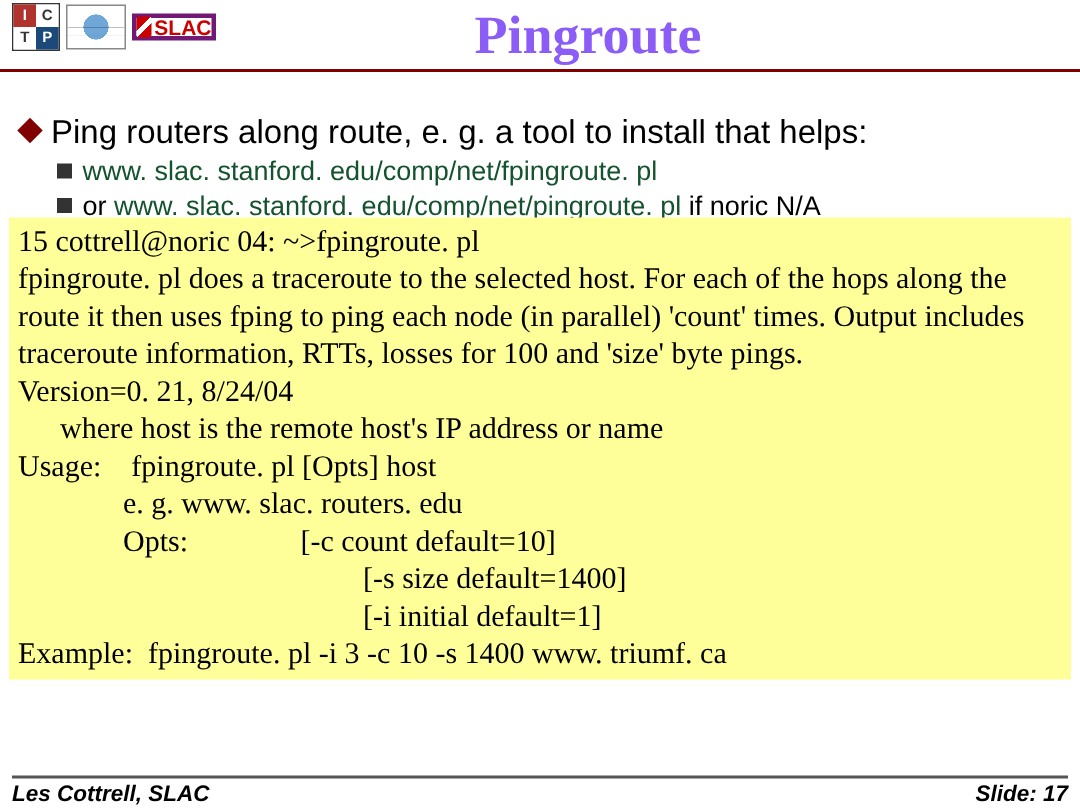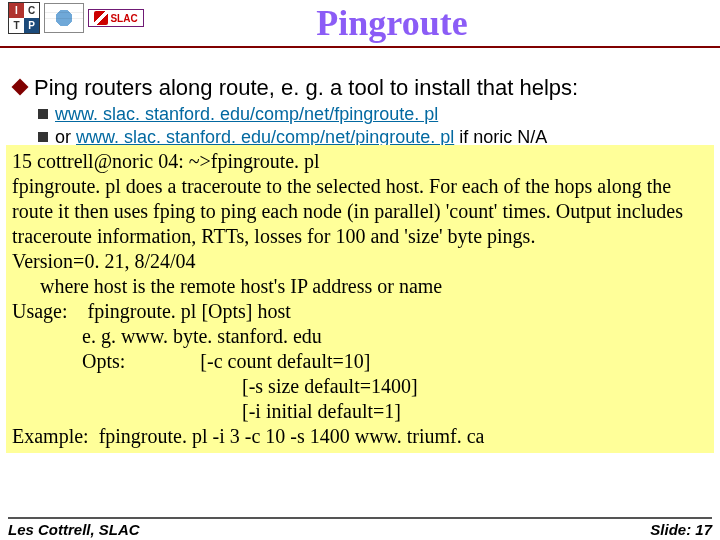--- a/index.html
+++ b/index.html
@@ -56,25 +56,25 @@
     inset: 0;
     background:
       linear-gradient(0deg, transparent 48%, rgba(0,0,0,.3) 49%, transparent 50%),
       linear-gradient(0deg, transparent 28%, rgba(0,0,0,.2) 29%, transparent 30%),
       linear-gradient(0deg, transparent 68%, rgba(0,0,0,.2) 69%, transparent 70%);
   }
   .slac-logo {
     width: 56px;
     height: 18px;
     background: #fff;
-    border: 1px solid #701a75;
+    border: 3px solid #701a75;
     display: flex;
     align-items: center;
     justify-content: center;
-    font-size: 10px;
+    font-size: 14px;
     font-weight: bold;
     color: #c00;
   }
   .slac-logo::before {
     content: "";
     width: 14px;
     height: 14px;
     margin-right: 2px;
     background: linear-gradient(135deg, #c00 40%, #fff 40%, #fff 60%, #c00 60%);
     border-radius: 2px;
@@ -123,22 +123,21 @@
     background: #333;
     margin: 5px 7px 0 0;
     flex-shrink: 0;
   }
   .bullet-sub-text {
     font-family: Arial, sans-serif;
     font-size: 18px;
     color: #000;
   }
   .bullet-sub-text .link {
-    text-decoration: underline;
-    color: #0369a1;
+    color: #14532d;
   }
   .terminal-box {
     background: #ffff99;
     margin: 0 6px;
     padding: 4px 6px 4px 6px;
     font-family: "Times New Roman", serif;
     font-size: 20px;
     line-height: 1.25;
     color: #000;
     position: relative;
@@ -203,21 +202,21 @@
     <span>or </span><span class="link">www. slac. stanford. edu/comp/net/pingroute. pl</span><span> if noric N/A</span>
   </div>
 </div>
 
 <div class="terminal-box">
   <div class="l">15 cottrell@noric 04: ~&gt;fpingroute. pl</div>
   <div class="l">fpingroute. pl does a traceroute to the selected host. For each of the hops along the route it then uses fping to ping each node (in parallel) 'count' times. Output includes traceroute information, RTTs, losses for 100 and 'size' byte pings.</div>
   <div class="l">Version=0. 21, 8/24/04</div>
   <div class="l indent1">  where host is the remote host's IP address or name</div>
   <div class="l">Usage:    fpingroute. pl [Opts] host</div>
-  <div class="l indent2">      e. g. www. byte. stanford. edu</div>
+  <div class="l indent2">      e. g. www. slac. routers. edu</div>
   <div class="l indent2">      Opts:               [-c count default=10]</div>
   <div class="l indent3b">                      [-s size default=1400]</div>
   <div class="l indent3b">                      [-i initial default=1]</div>
   <div class="l">Example:  fpingroute. pl -i 3 -c 10 -s 1400 www. triumf. ca</div>
 </div>
 
 <div class="footer">
   <span>Les Cottrell, SLAC</span>
   <span>Slide: 17</span>
 </div>

